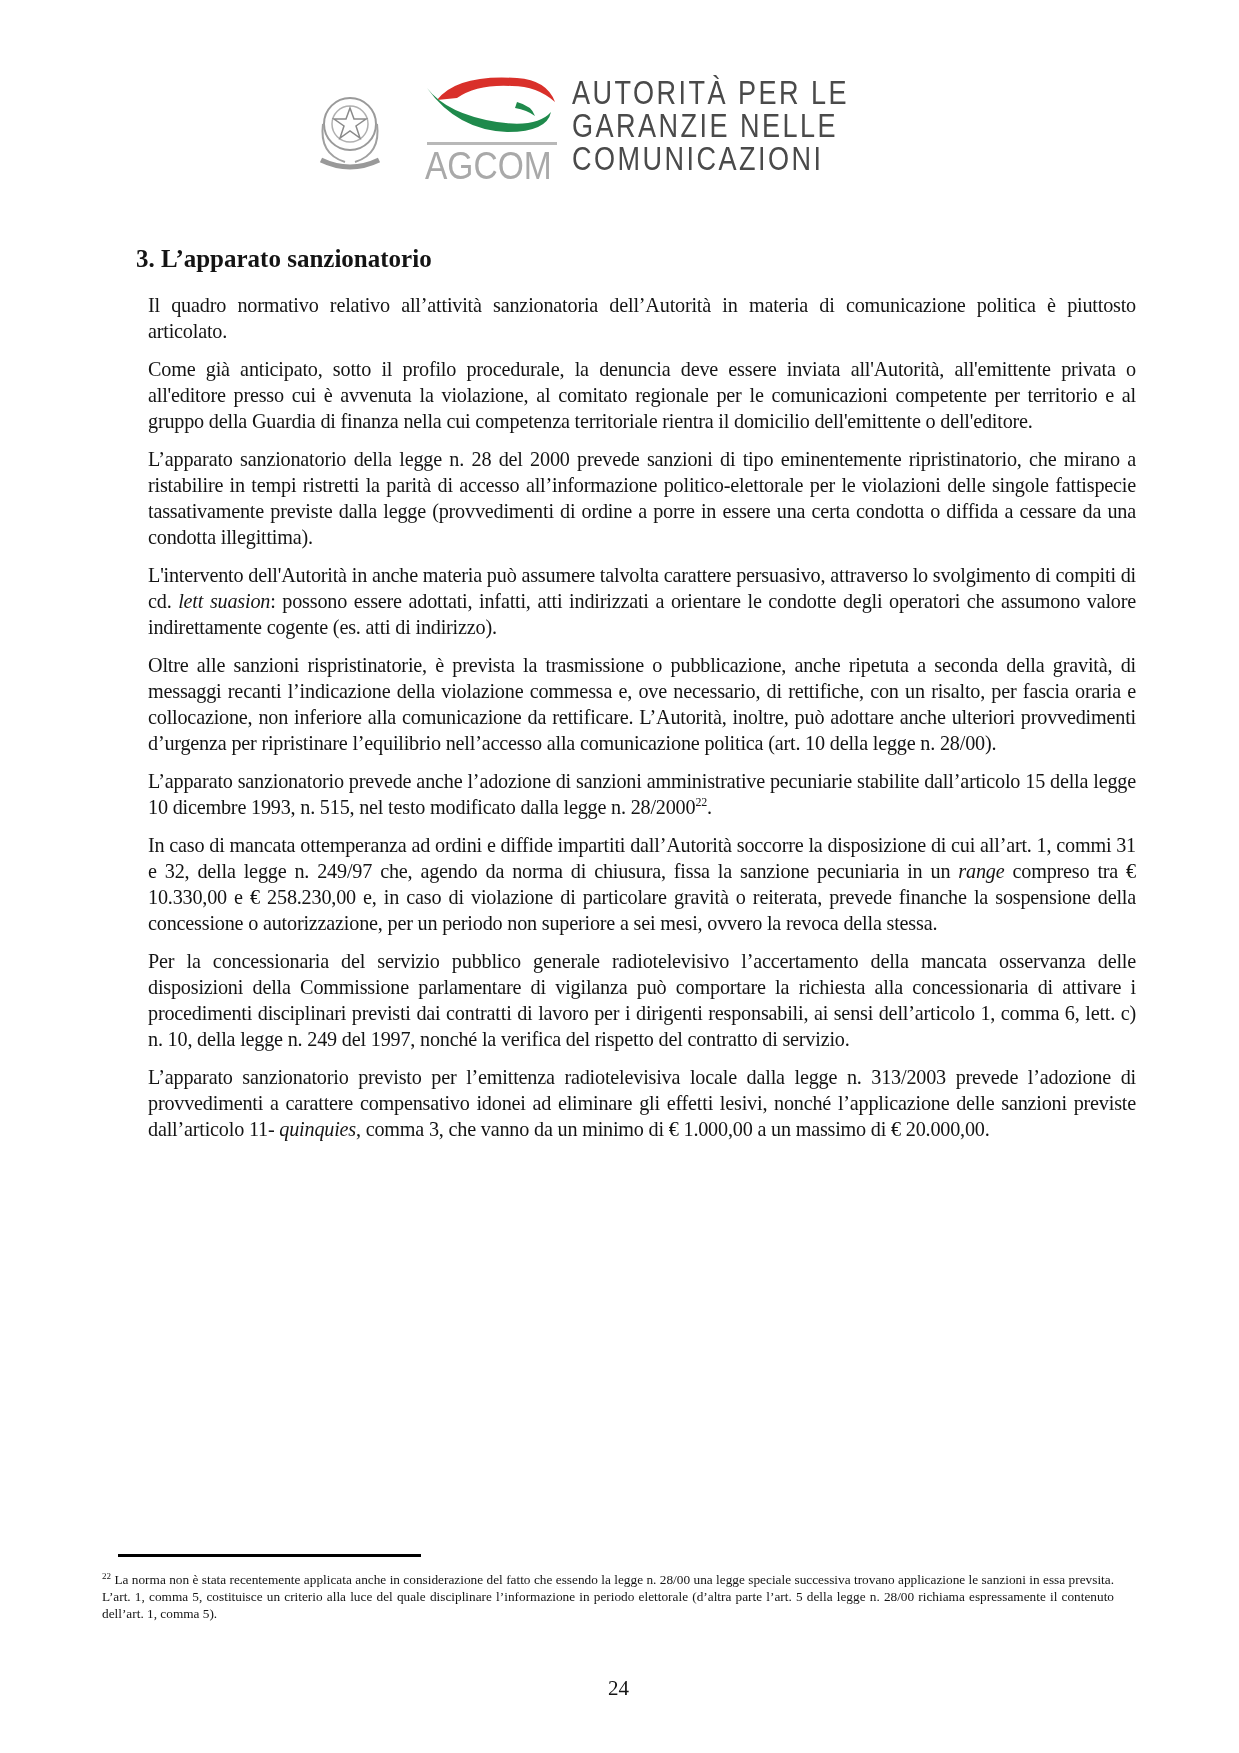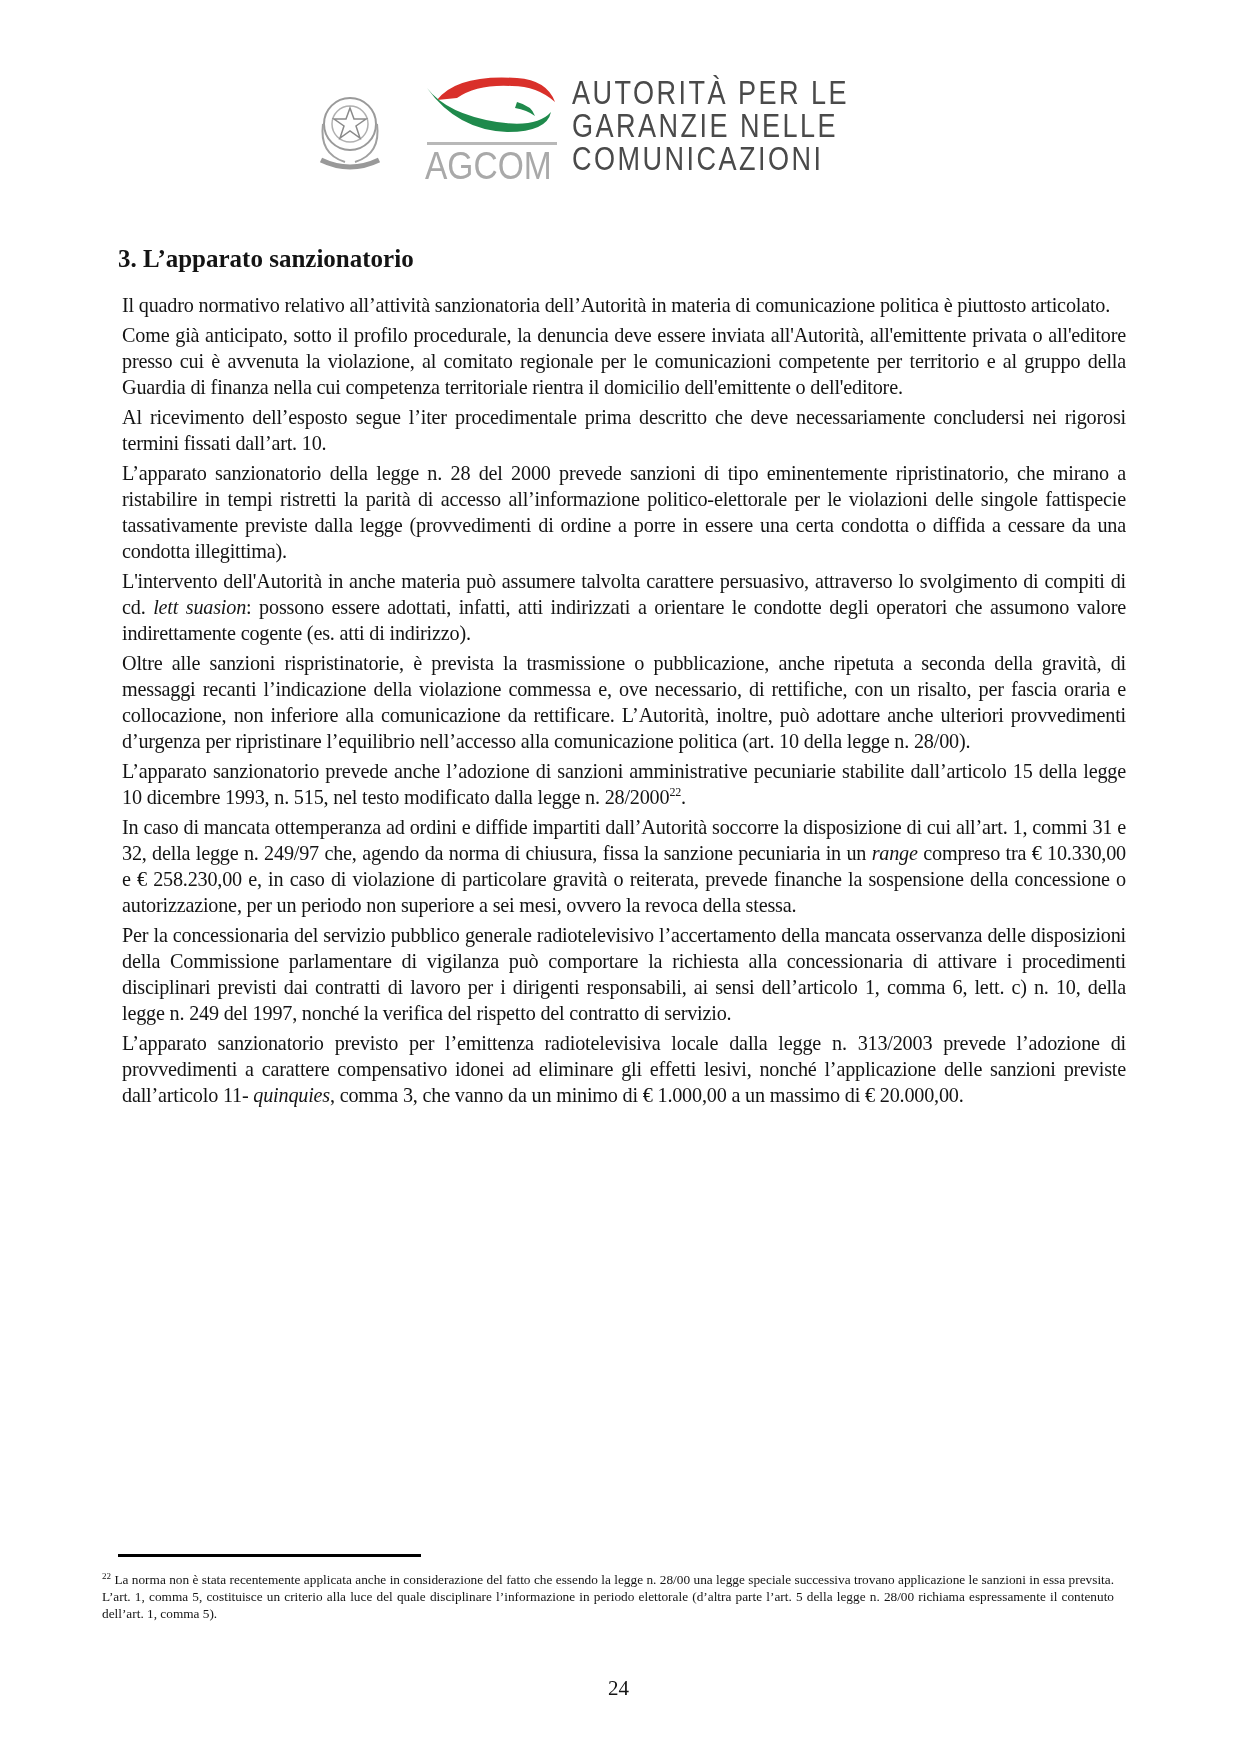--- a/index.html
+++ b/index.html
@@ -5,23 +5,23 @@
     html, body { margin: 0; padding: 0; background: #ffffff; }
     body { width: 1239px; height: 1753px; position: relative; overflow: hidden; font-family: "Liberation Serif", serif; color: #141414; }
     .header { position: absolute; left: 310px; top: 62px; width: 640px; height: 130px; }
     .emblem { position: absolute; left: 5px; top: 22px; width: 70px; height: 90px; }
     .swoosh { position: absolute; left: 117px; top: 10px; width: 130px; height: 62px; }
     .agcom-rule { position: absolute; left: 117px; top: 80px; width: 130px; height: 3px; background: #b8b8b8; }
     .agcom { position: absolute; left: 115px; top: 84px; font-family: "Liberation Sans", sans-serif; font-size: 39px; color: #a9a9a9; letter-spacing: 0px; line-height: 40px; transform: scaleX(0.86); transform-origin: left top; }
     .authority { position: absolute; left: 262px; top: 14px; font-family: "Liberation Sans", sans-serif; color: #4a4a4a; font-size: 33px; line-height: 33px; letter-spacing: 3px; transform: scaleX(0.82); transform-origin: left top; }
     .authority div { white-space: nowrap; }
 
-    .content { position: absolute; left: 118px; top: 244px; width: 1012px; }
+    .content { position: absolute; left: 136px; top: 244px; width: 1012px; }
     h1 { margin: 0 0 18px 0; font-size: 25px; font-weight: bold; line-height: 30px; }
-    .para { margin: 4px; font-size: 20.2px; line-height: 26px; text-align: justify; letter-spacing: -0.2px; }
+    .para { margin: 12px; font-size: 20.2px; line-height: 26px; text-align: justify; letter-spacing: -0.2px; }
     .para.indent-space { text-indent: 5px; }
     sup { font-size: 12px; line-height: 0; vertical-align: super; }
 
     .fn-rule { position: absolute; left: 118px; top: 1554px; width: 303px; height: 3px; background: #000; }
     .footnote { position: absolute; left: 102px; top: 1571px; width: 1012px; font-size: 13.3px; line-height: 17px; text-align: justify; }
     .footnote sup { font-size: 9px; }
     .page-number { position: absolute; left: 0; width: 1237px; top: 1676px; text-align: center; font-size: 21px; }
   </style>
 </head>
 <body>
@@ -46,21 +46,20 @@
     <div>GARANZIE NELLE</div>
     <div>COMUNICAZIONI</div>
   </div>
 </div>
 
 <div class="content">
   <h1>3. L’apparato sanzionatorio</h1>
   <div id="paragraphs">
       <p class="para"><span>Il quadro normativo relativo all’attività sanzionatoria dell’Autorità in materia di comunicazione politica è piuttosto articolato.</span></p>
       <p class="para"><span>Come già anticipato, sotto il profilo procedurale, la denuncia deve essere inviata all'Autorità, all'emittente privata o all'editore presso cui è avvenuta la violazione, al comitato regionale per le comunicazioni competente per territorio e al gruppo della Guardia di finanza nella cui competenza territoriale rientra il domicilio dell'emittente o dell'editore.</span></p>
-      <p class="para"><span>Al ricevimento dell’esposto segue l’iter procedimentale prima descritto che deve necessariamente concludersi nei rigorosi termini fissati dall’art. 10.</span></p>
       <p class="para"><span>L’apparato sanzionatorio della legge n. 28 del 2000 prevede sanzioni di tipo eminentemente ripristinatorio, che mirano a ristabilire in tempi ristretti la parità di accesso all’informazione politico-elettorale per le violazioni delle singole fattispecie tassativamente previste dalla legge (provvedimenti di ordine a porre in essere una certa condotta o diffida a cessare da una condotta illegittima).</span></p>
       <p class="para"><span>L'intervento dell'Autorità in anche materia può assumere talvolta carattere persuasivo, attraverso lo svolgimento di compiti di cd. </span><em>lett suasion</em><span>: possono essere adottati, infatti, atti indirizzati a orientare le condotte degli operatori che assumono valore indirettamente cogente (es. atti di indirizzo).</span></p>
       <p class="para"><span>Oltre alle sanzioni rispristinatorie, è prevista la trasmissione o pubblicazione, anche ripetuta a seconda della gravità, di messaggi recanti l’indicazione della violazione commessa e, ove necessario, di rettifiche, con un risalto, per fascia oraria e collocazione, non inferiore alla comunicazione da rettificare. L’Autorità, inoltre, può adottare anche ulteriori provvedimenti d’urgenza per ripristinare l’equilibrio nell’accesso alla comunicazione politica (art. 10 della legge n. 28/00).</span></p>
       <p class="para"><span>L’apparato sanzionatorio prevede anche l’adozione di sanzioni  amministrative pecuniarie stabilite dall’articolo 15 della legge 10 dicembre 1993, n. 515, nel testo modificato dalla legge n. 28/2000</span><sup>22</sup><span>.</span></p>
       <p class="para"><span>In caso di mancata ottemperanza ad ordini e diffide impartiti dall’Autorità soccorre la disposizione di cui all’art. 1, commi 31 e 32, della legge n. 249/97 che, agendo da norma di chiusura, fissa la sanzione pecuniaria in un </span><em>range</em><span> compreso tra € 10.330,00 e € 258.230,00 e, in caso di violazione di particolare gravità o reiterata, prevede finanche la sospensione della concessione o autorizzazione, per un periodo non superiore a sei mesi, ovvero la revoca della stessa.</span></p>
       <p class="para"><span>Per la concessionaria del servizio pubblico generale radiotelevisivo l’accertamento della mancata osservanza delle disposizioni della Commissione parlamentare di vigilanza può comportare la richiesta alla concessionaria di attivare i procedimenti disciplinari previsti dai contratti di lavoro per i dirigenti responsabili, ai sensi dell’articolo 1, comma 6, lett. c) n. 10, della legge n. 249 del 1997, nonché la verifica del rispetto del contratto di servizio.</span></p>
       <p class="para"><span>L’apparato sanzionatorio previsto per l’emittenza radiotelevisiva locale dalla legge n. 313/2003 prevede l’adozione di provvedimenti a carattere compensativo idonei ad eliminare gli effetti lesivi, nonché l’applicazione delle sanzioni previste dall’articolo 11- </span><em>quinquies</em><span>, comma 3, che vanno da un minimo di € 1.000,00 a un massimo di € 20.000,00.</span></p>
     </div>
 </div>
 

